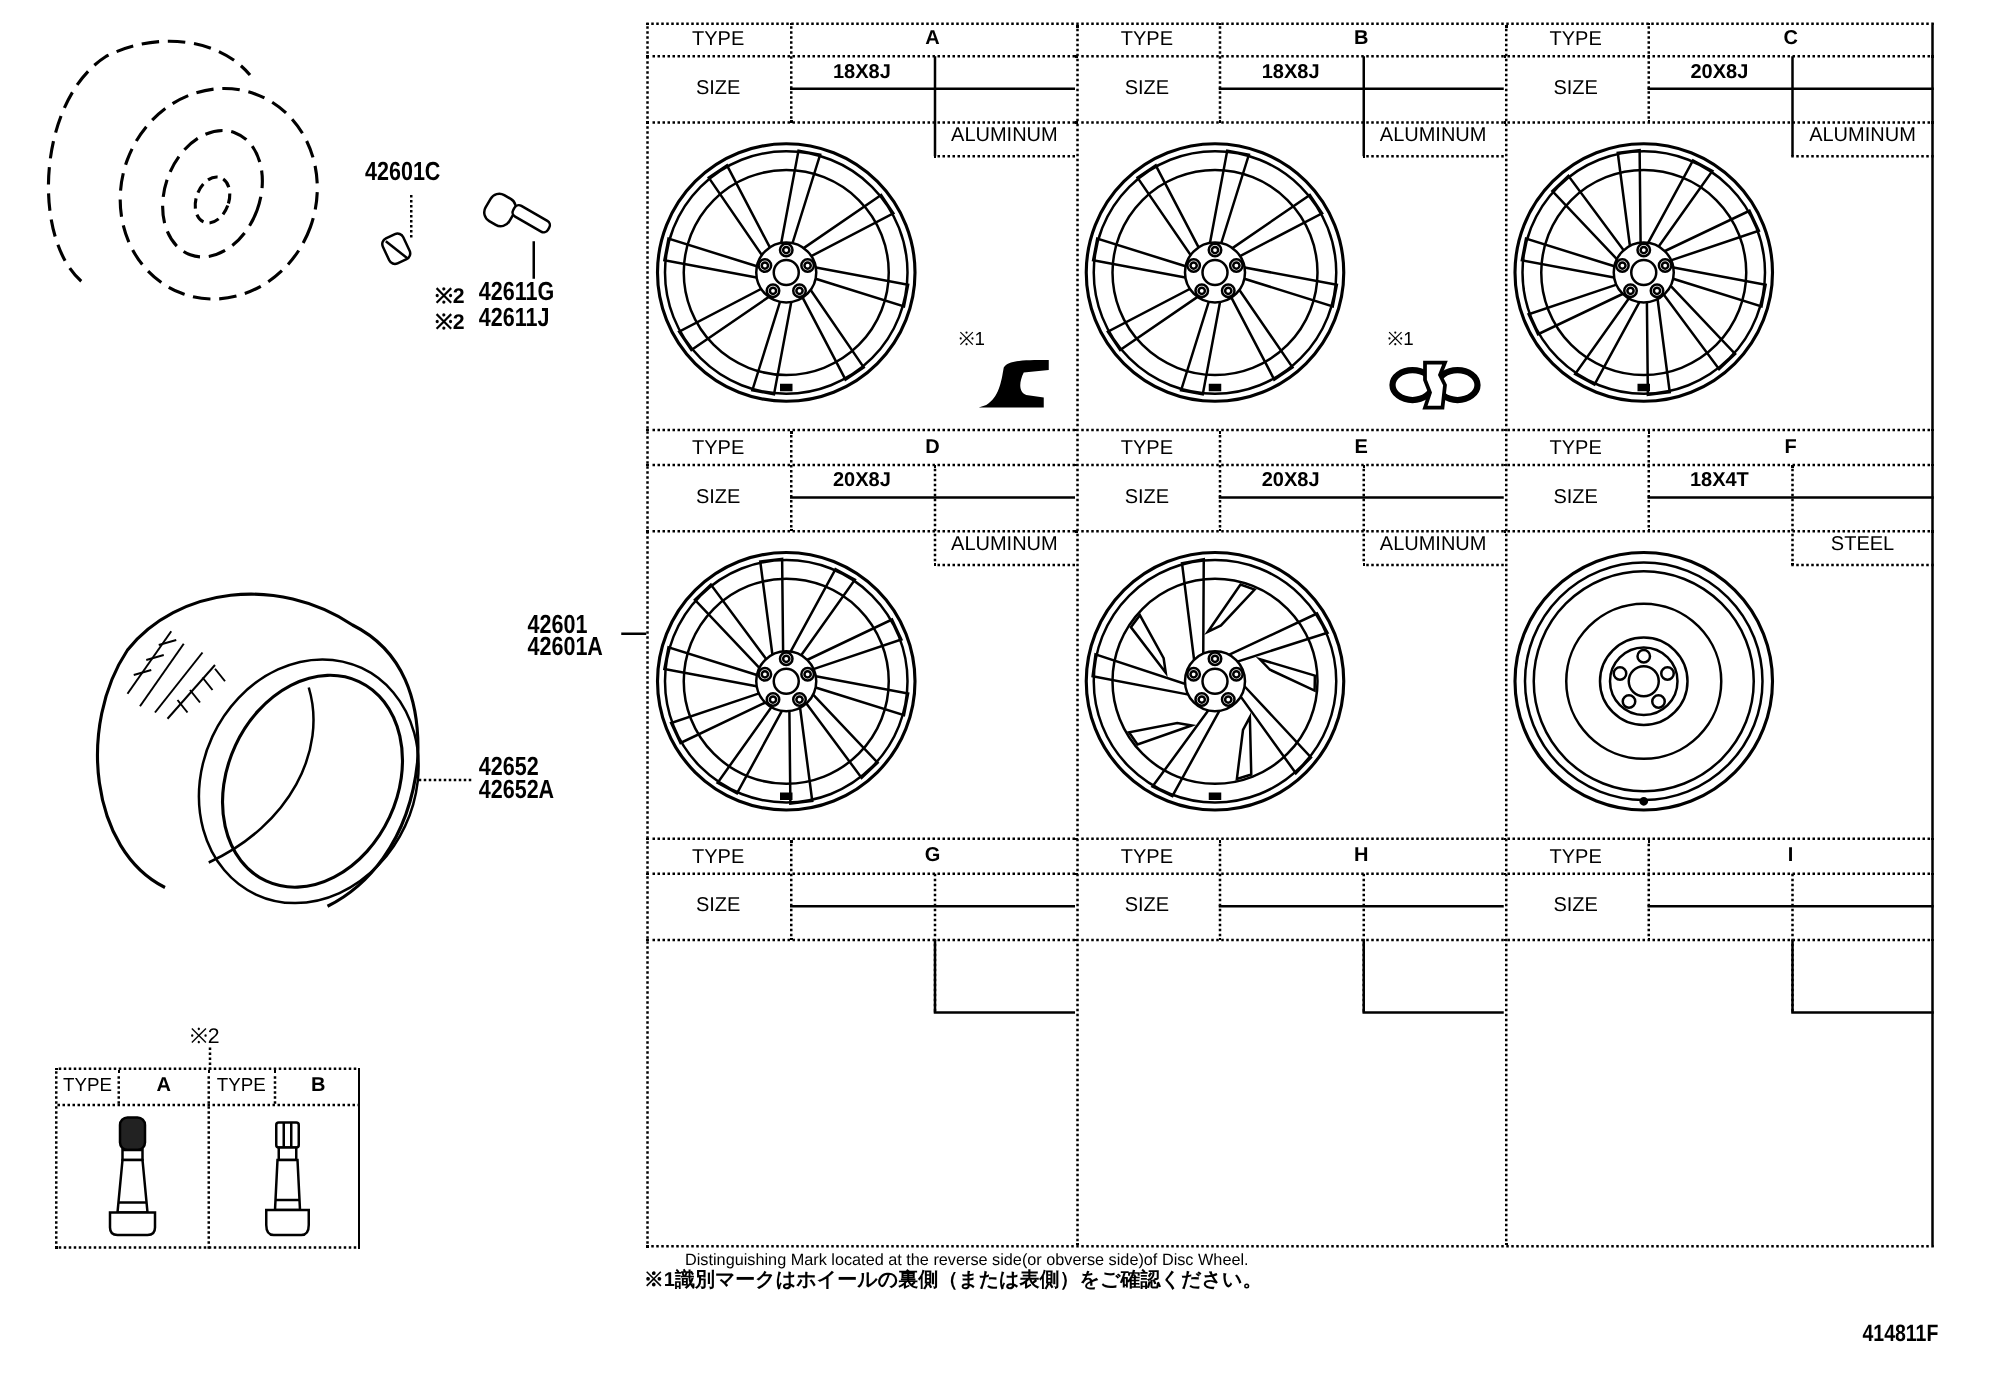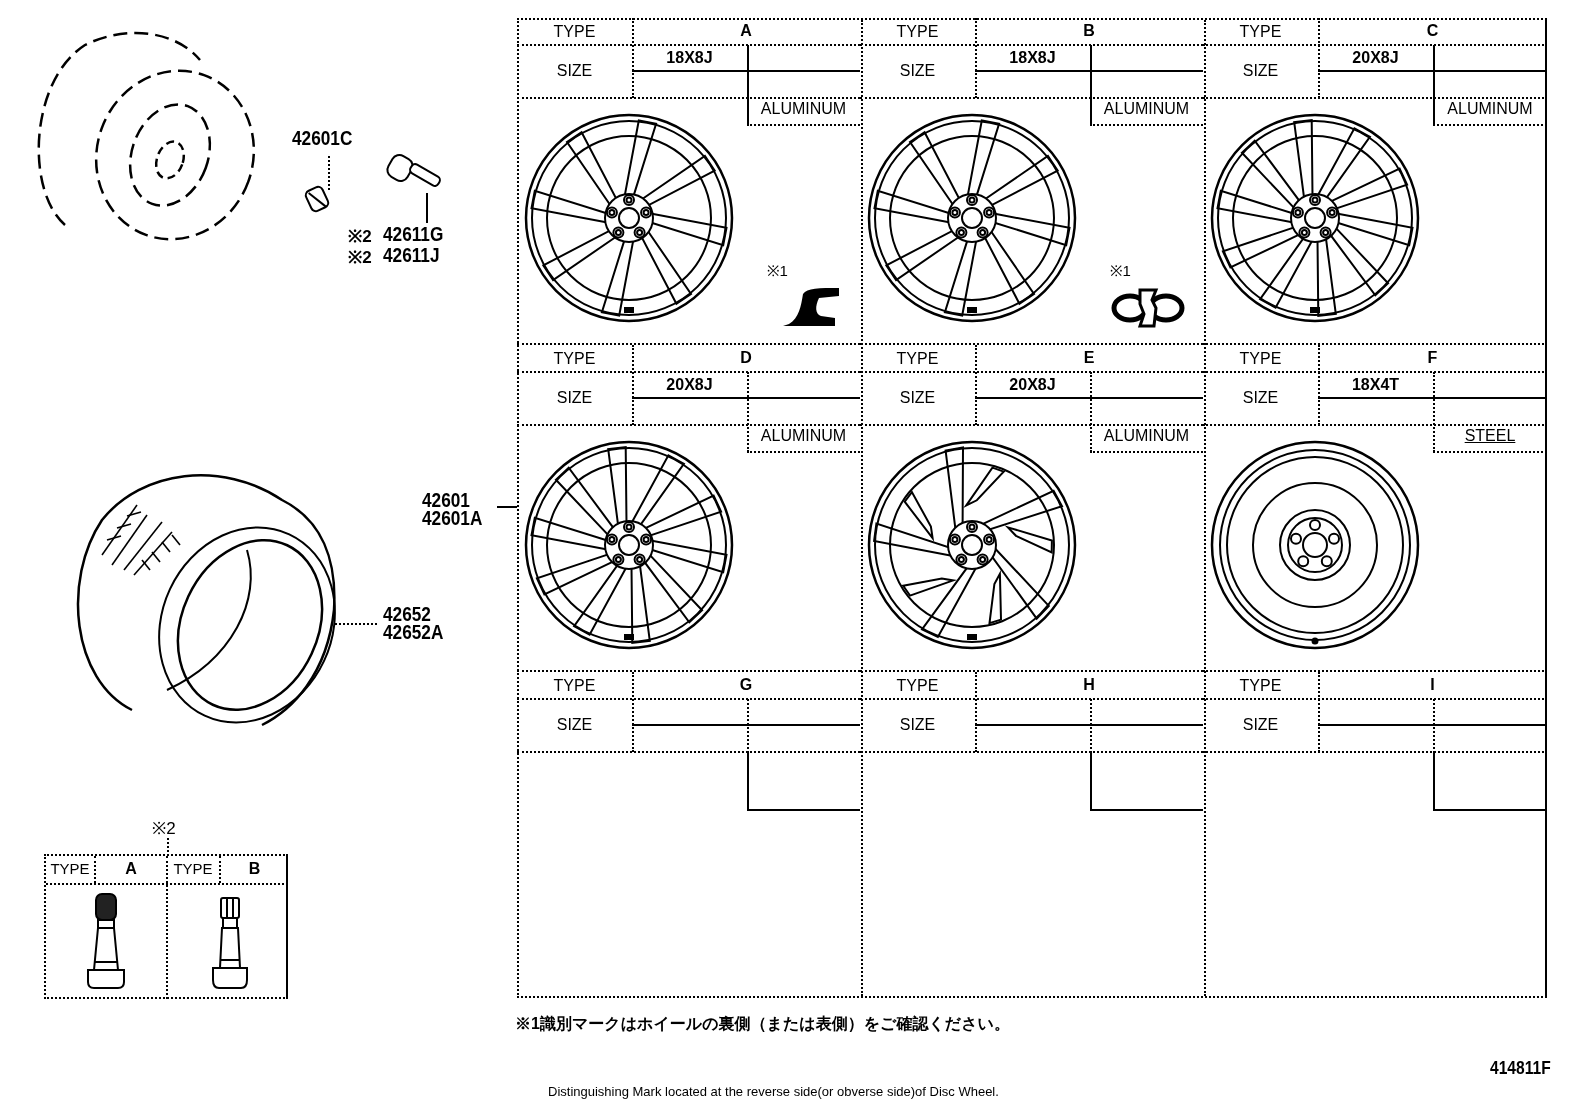--- a/index.html
+++ b/index.html
@@ -364,21 +364,21 @@
       <div class="vld" style="left:115px;top:0;height:80px;"></div>
       <div class="hl" style="left:115px;top:52px;width:229px;"></div>
       <div class="hld" style="left:0;top:79px;width:344px;"></div>
       <div class="vld" style="left:230px;top:27px;height:80px;"></div>
       <div class="hld" style="left:230px;top:106px;width:114px;"></div>
 
       <div class="lbl" style="left:0;top:3px;width:115px;">TYPE</div>
       <div class="lbl" style="left:115px;top:2px;width:229px;font-weight:bold;">F</div>
       <div class="lbl" style="left:0;top:42px;width:115px;">SIZE</div>
       <div class="lbl" style="left:115px;top:29px;width:115px;font-weight:bold;">18X4T</div>
-      <div class="mat" style="left:234px;top:82px;width:106px;text-decoration:underline;">STEEL</div>
+      <div class="mat" style="left:234px;top:82px;width:106px;">STEEL</div>
       <div class="hld" style="left:0;top:325px;width:344px;"></div>
     </div>
     <svg width="220" height="220" viewBox="-110 -110 220 220" style="left: 1205px; top: 435px;">
       <g fill="none" stroke="#000" stroke-width="2">
         <circle r="103" stroke-width="2.5"></circle>
         <circle r="95"></circle>
         <circle r="88"></circle>
         <circle r="62"></circle>
         <circle r="35"></circle>
         <circle r="27"></circle>
@@ -431,14 +431,14 @@
       <div class="lbl" style="left:115px;top:2px;width:229px;font-weight:bold;">I</div>
       <div class="lbl" style="left:0;top:42px;width:115px;">SIZE</div>
       <div class="lbl" style="left:115px;top:29px;width:115px;font-weight:bold;"></div>
 
     </div>
   </div>
 
 <div class="abs foot-jp" style="left:515px;top:1014px;white-space:nowrap;">
   <span>※1</span><span>識別マークはホイールの裏側（または表側）をご確認ください。</span>
 </div>
-<div class="abs foot-en" style="left:548px;top:1084px;white-space:nowrap;">Distinguishing Mark located at the reverse side(or obverse side)of Disc Wheel.</div>
+<div class="abs foot-en" style="left:548px;top:1000px;white-space:nowrap;">Distinguishing Mark located at the reverse side(or obverse side)of Disc Wheel.</div>
 <div class="abs pn" style="left:1490px;top:1058px;font-size:19px;">414811F</div>
 
 </body></html>

